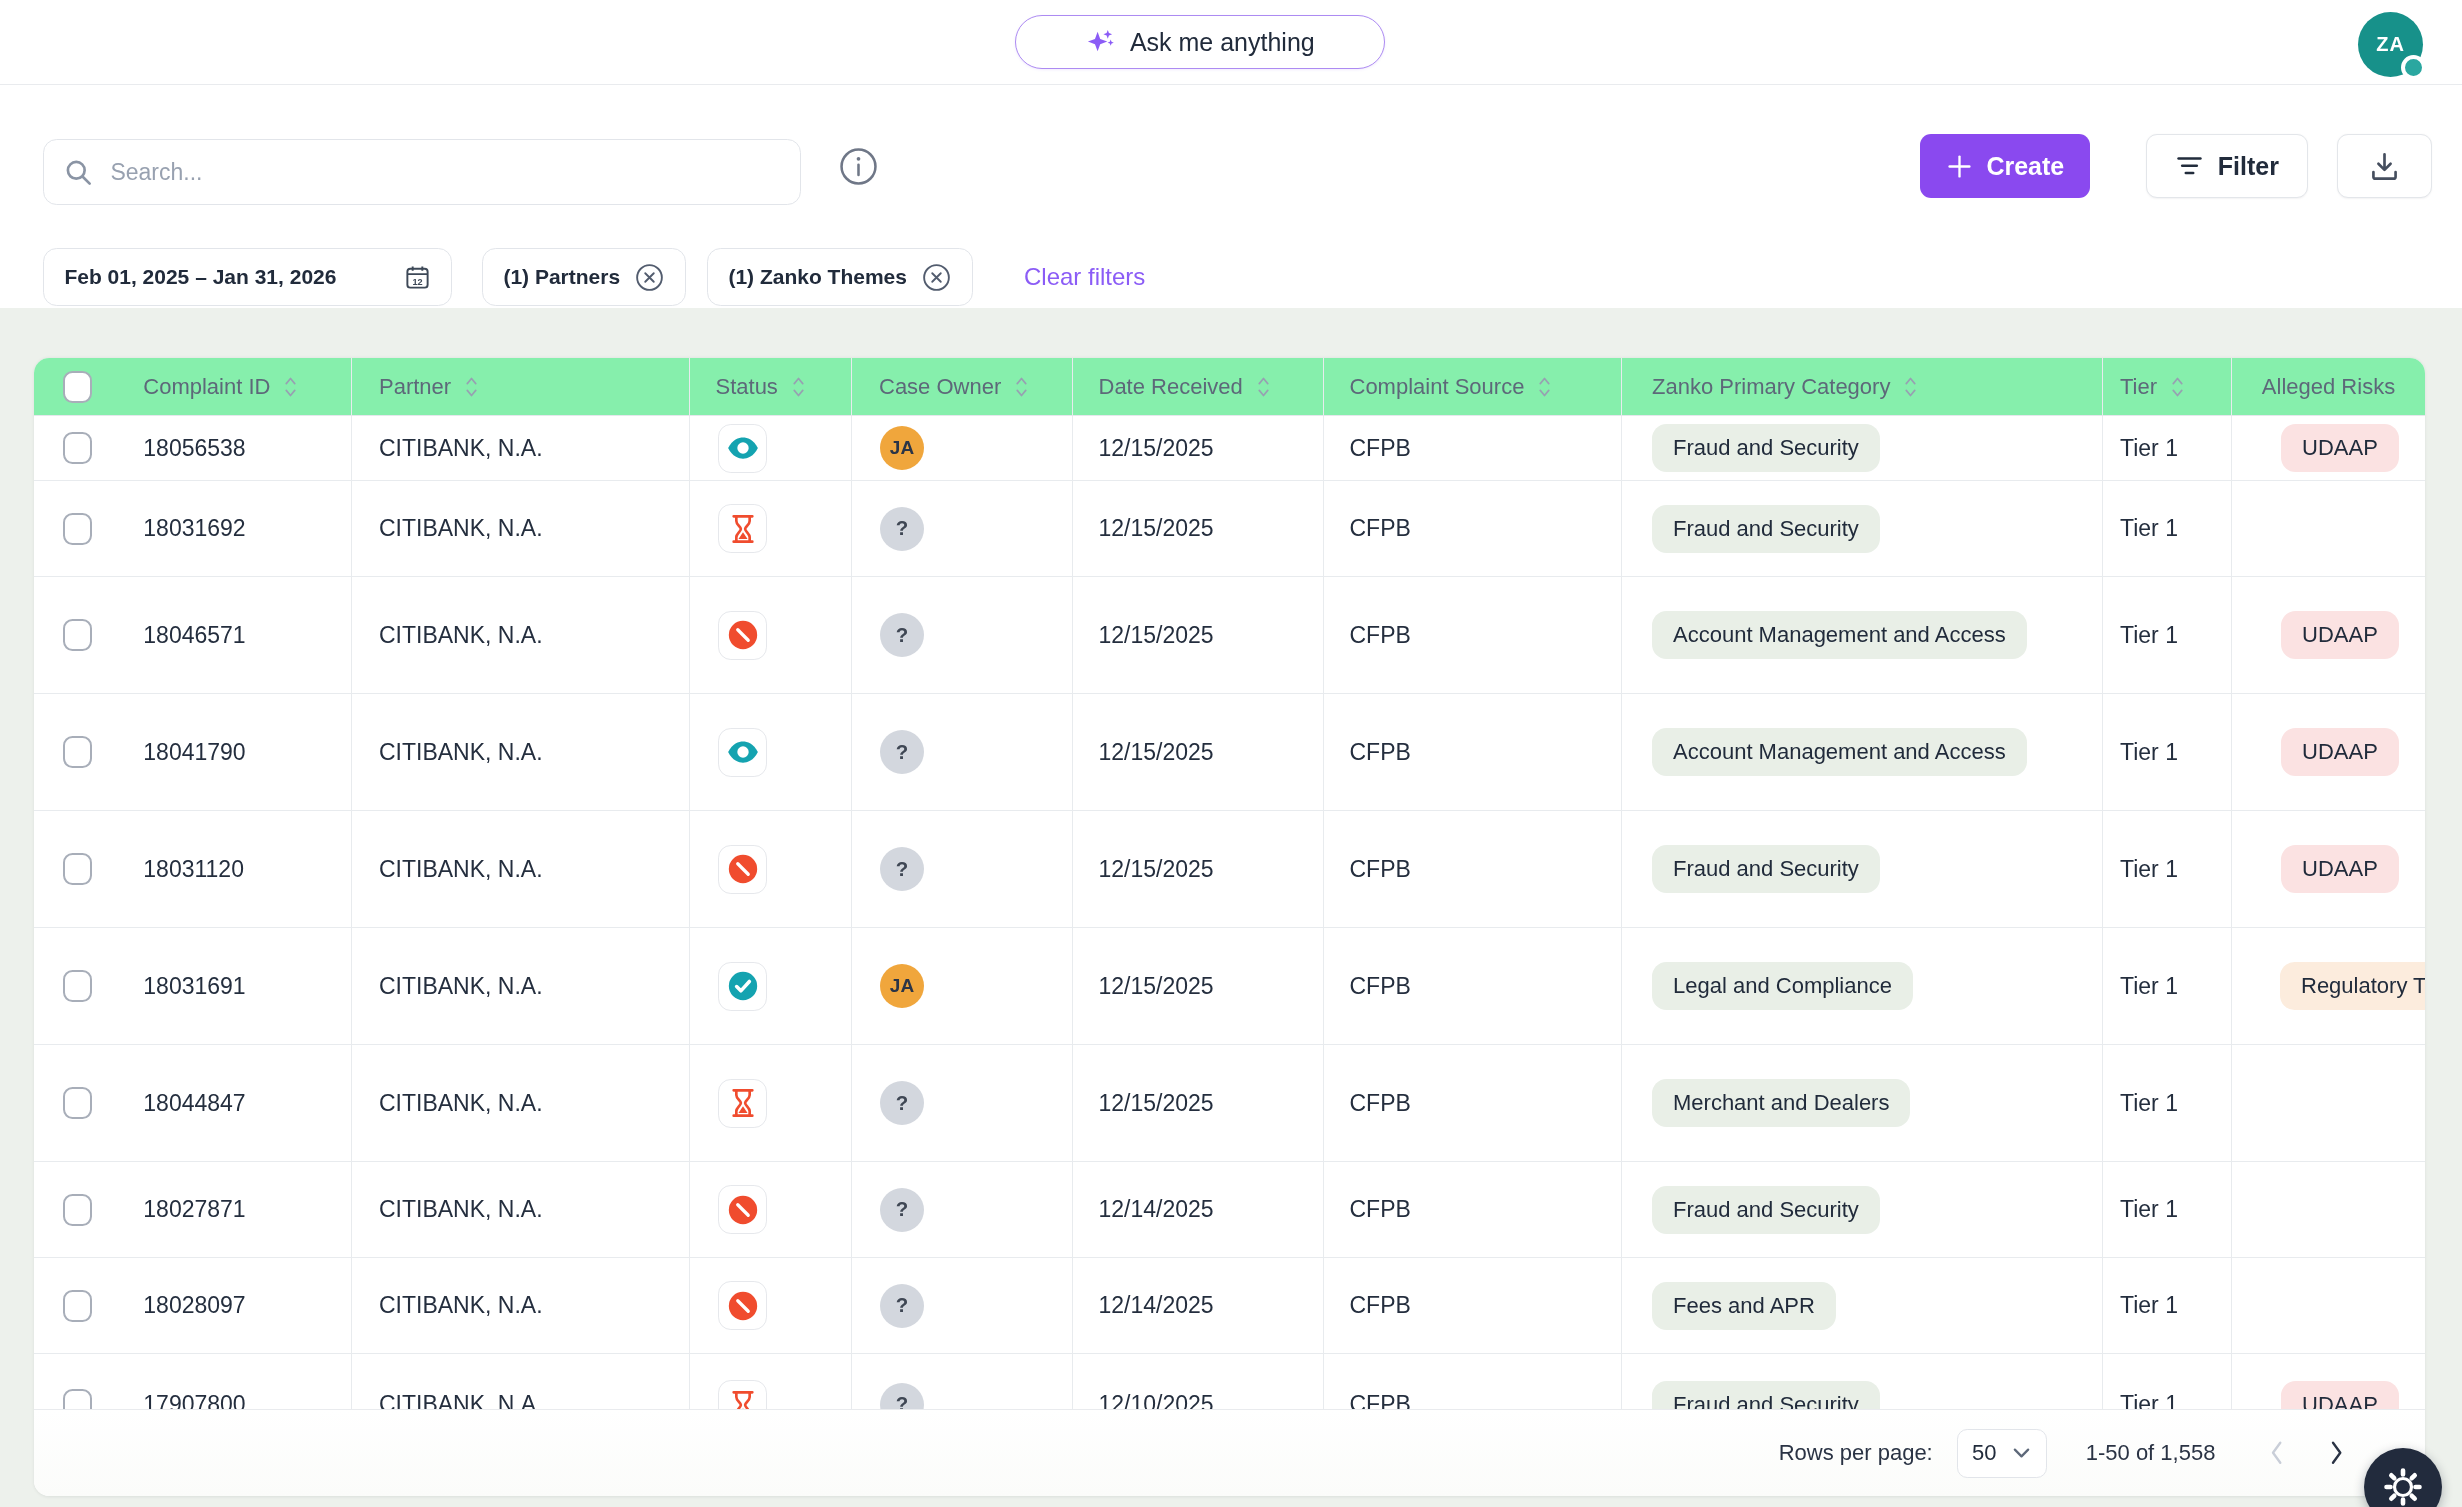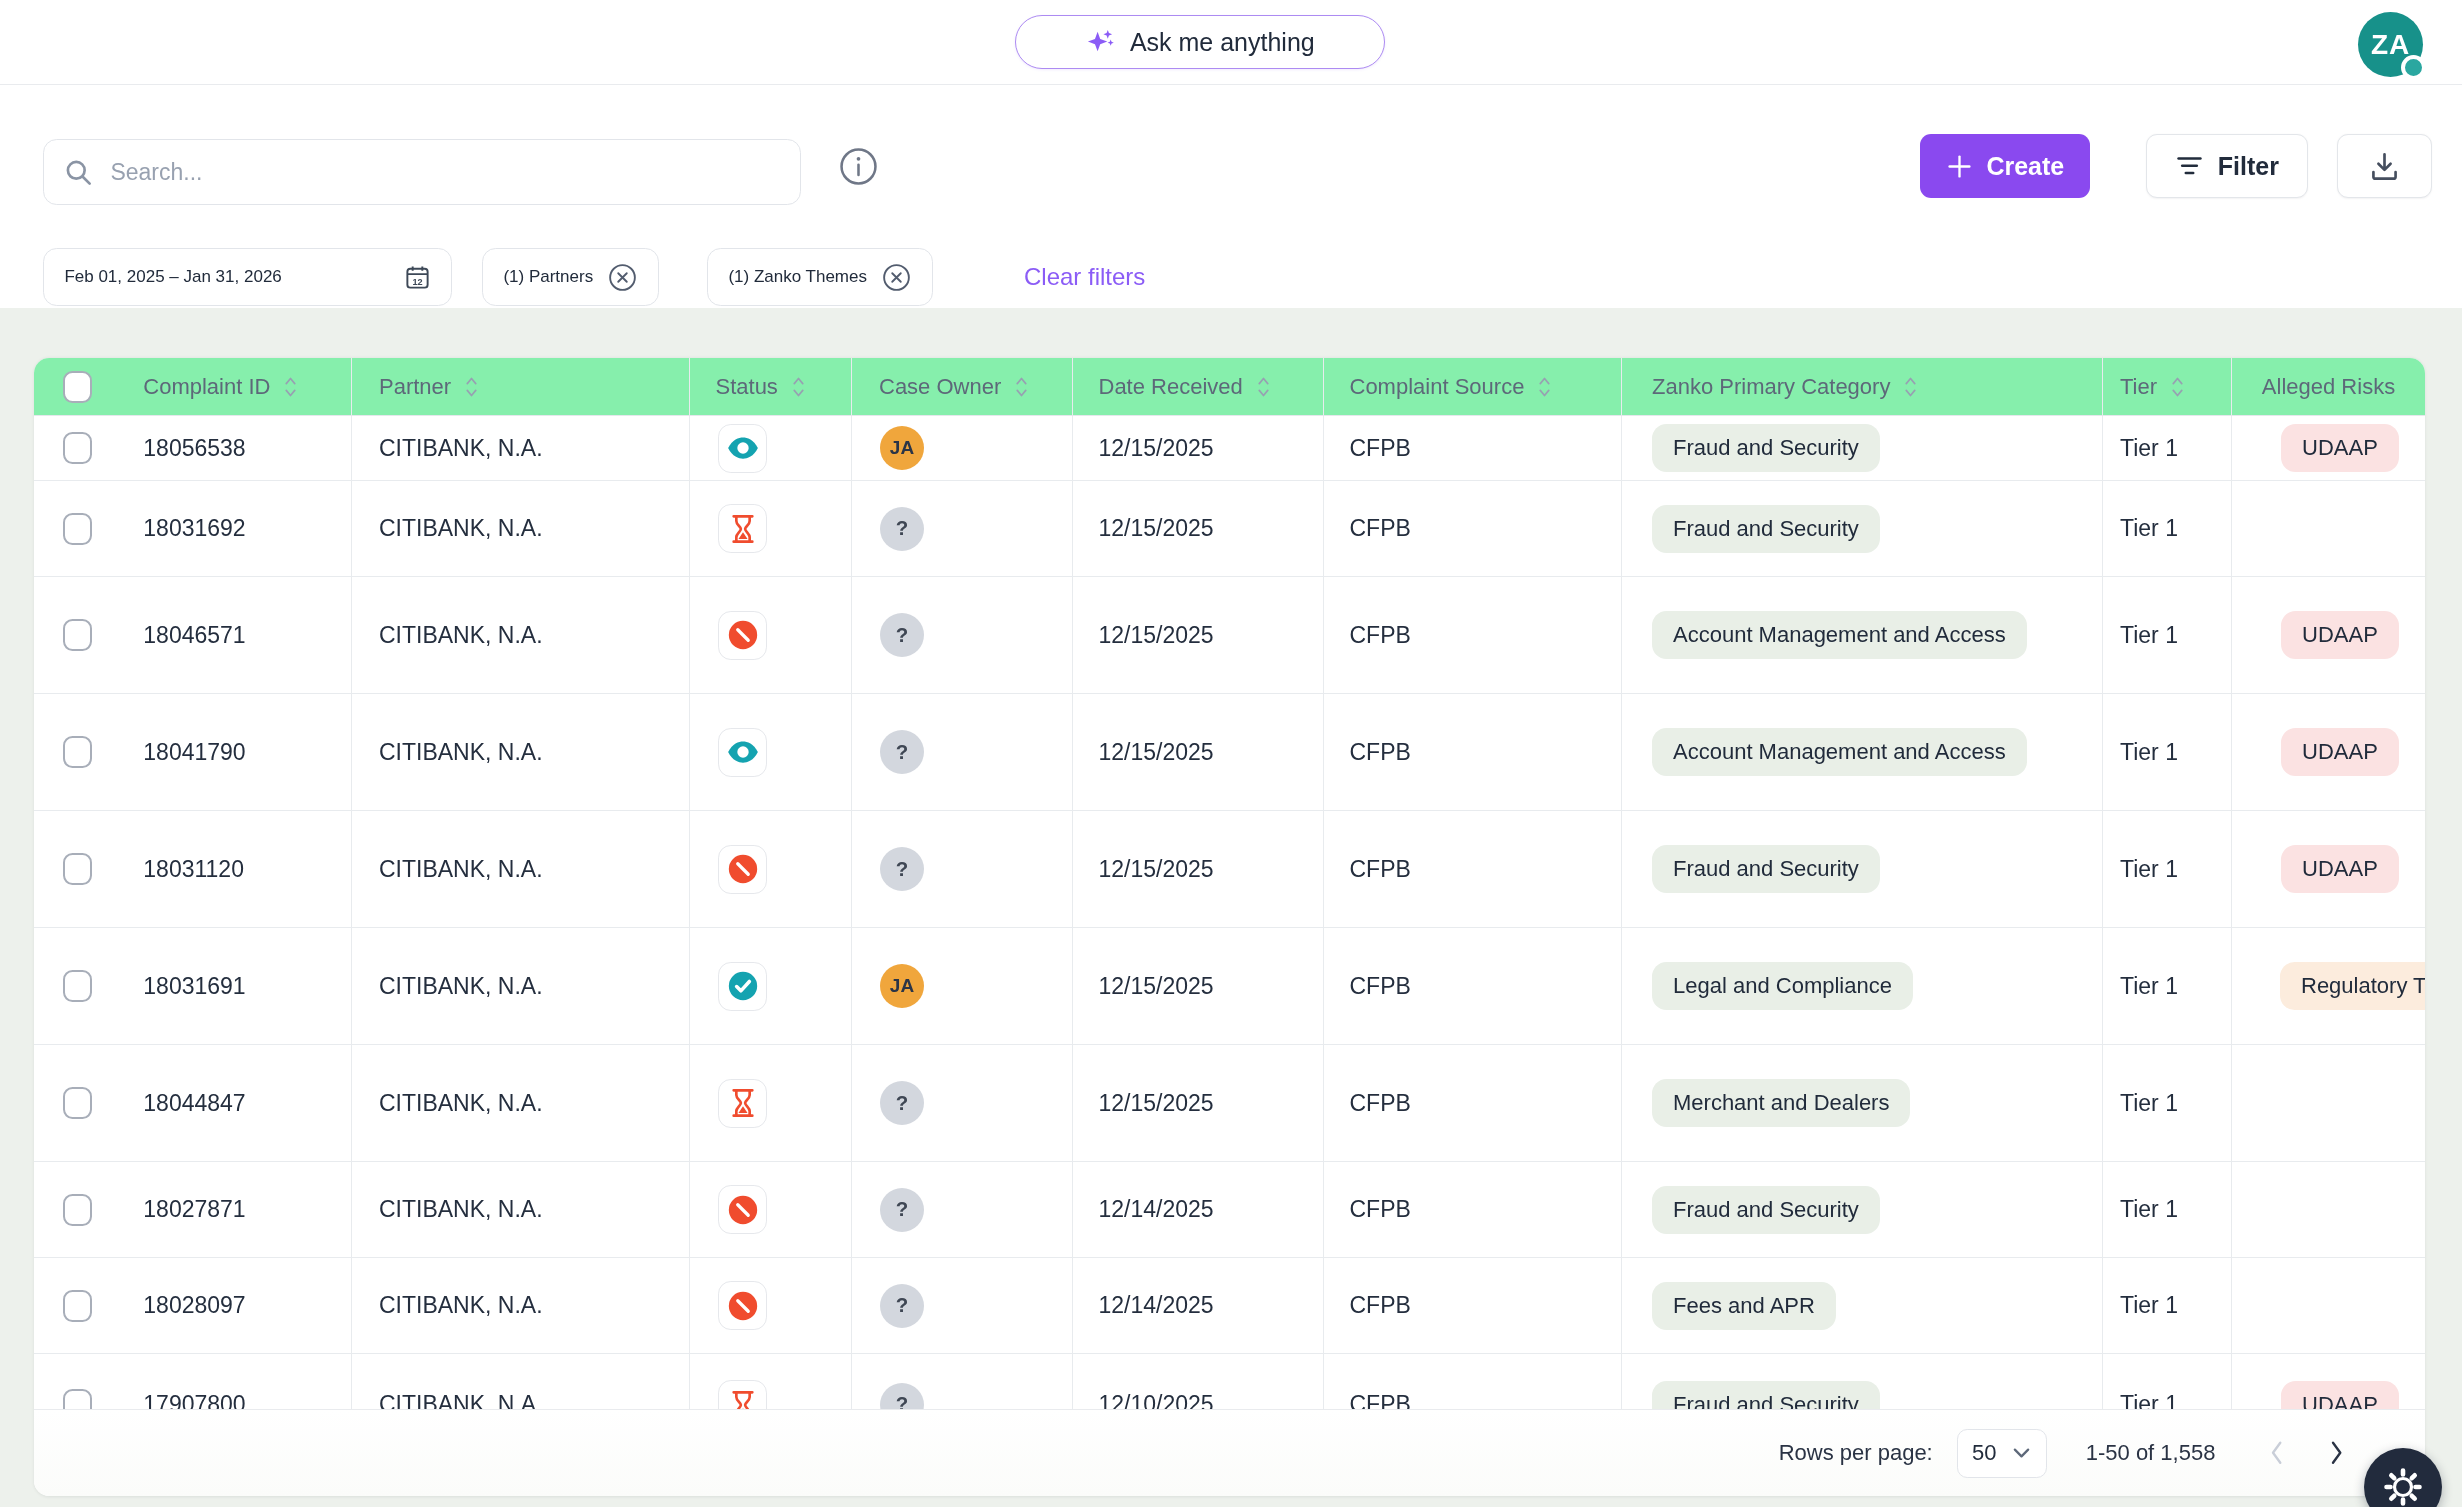--- a/index.html
+++ b/index.html
@@ -4,41 +4,41 @@
 <style>
   * { margin:0; padding:0; box-sizing:border-box; }
   html,body { width:2462px; height:1507px; overflow:hidden; font-family:"Liberation Sans","DejaVu Sans",sans-serif; background:#ffffff; color:#242e3e; }
 
   
   .topbar { position:absolute; left:0; top:0; width:2462px; height:85px; background:#fff; border-bottom:0.9px solid #e9ebee; z-index:30; }
   .ask-btn { position:absolute; left:1015px; top:15.3px; width:370px; height:54px; border:1.7px solid #ad8bf2; border-radius:27px; background:#fff;
              display:flex; align-items:center; justify-content:center; gap:13.6px; box-shadow:0 0.9px 2.6px rgba(139,92,246,.12); cursor:pointer; }
   .ask-btn span { font-size:25px; color:#212b3b; }
   .avatar-wrap { position:absolute; left:2358px; top:12px; width:65px; height:65px; }
-  .avatar { width:65px; height:65px; border-radius:50%; background:#17918a; color:#fff; font-size:28px; font-weight:bold;
+  .avatar { width:65px; height:65px; border-radius:50%; background:#17918a; color:#fff; font-size:20px; font-weight:bold;
             display:flex; align-items:center; justify-content:center; letter-spacing:0.9px;text-align:center; }
   .presence-dot { position:absolute; right:-3.4px; bottom:-3.4px; width:25.5px; height:25.5px; border-radius:50%; background:#2aa7a0; border:4.3px solid #fff; }
 
   
   .toolbar { position:absolute; left:0; top:85px; width:2462px; height:223px; background:#fff; z-index:20; }
   .search-box { position:absolute; left:43px; top:54px; width:758px; height:66px; border:1.7px solid #e2e5ea; border-radius:13.6px; background:#fff;
                 display:flex; align-items:center; padding:0 20.4px; gap:17px; }
   .search-box input { border:none; outline:none; flex:1; font-size:23px; color:#242e3e; font-family:inherit; background:transparent; }
   .search-box input::placeholder { color:#98a1b0; }
   .info-btn { position:absolute; left:839px; top:62px; width:39px; height:39px; background:none; border:none; cursor:pointer; }
   .btn { position:absolute; top:49px; height:64px; border-radius:11px; display:flex; align-items:center; justify-content:center; gap:13.6px; cursor:pointer; font-family:inherit; }
   .btn-create { left:1920px; width:170px; background:#8a49ef; border:none; }
   .btn-create span { color:#fff; font-size:25px; font-weight:600; }
   .btn-filter { left:2146px; width:162px; background:#fff; border:1.7px solid #e3e6ea; box-shadow:0 0.9px 1.7px rgba(16,24,40,.05); }
   .btn-filter span { color:#222c3c; font-size:25px; font-weight:600; }
   .btn-download { left:2337px; width:95px; background:#fff; border:1.7px solid #e3e6ea; box-shadow:0 0.9px 1.7px rgba(16,24,40,.05); }
 
   .chip { position:absolute; top:163px; height:58px; background:#fff; border:1.7px solid #e2e5ea; border-radius:13.6px;
           display:flex; align-items:center; gap:15.3px; padding:0 20.4px; cursor:pointer; }
-  .chip span { font-size:17px; color:#212b3b; font-weight:400; white-space:nowrap; }
+  .chip span { font-size:21px; color:#212b3b; font-weight:700; white-space:nowrap; }
   .chip-date { left:43px; width:409px; justify-content:space-between; }
   .chip-partners { left:482px; }
   .chip-themes { left:707px; }
   .clear-filters { position:absolute; left:1024px; top:163px; height:58px; display:flex; align-items:center; background:none; border:none;
                    font-size:24px; color:#8b5cf6; font-weight:500; cursor:pointer; font-family:inherit; }
 
   
   .page-bg { position:absolute; left:0; top:308px; width:2462px; height:1199px; background:#edf1ec; z-index:1; }
   .table-card { position:absolute; left:34px; top:358px; width:2391px; height:1138px; background:#fff; border-radius:15.3px; overflow:hidden;
                 box-shadow:0 0.9px 3.4px rgba(16,24,40,.08); z-index:5; }

